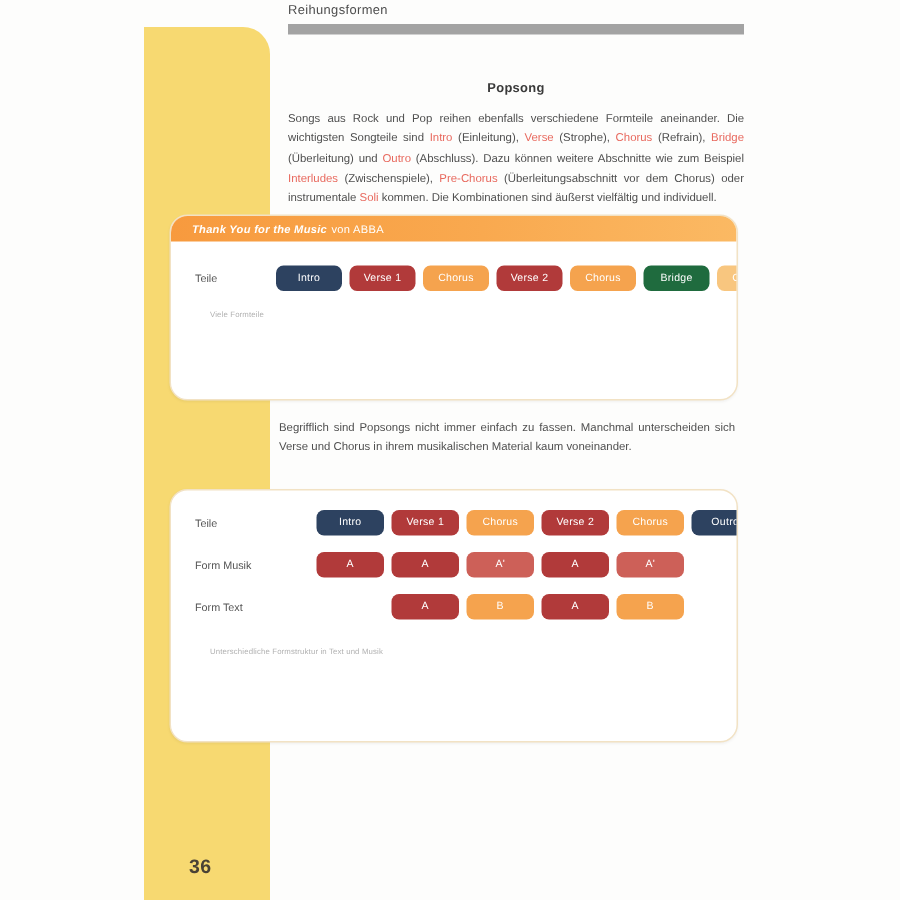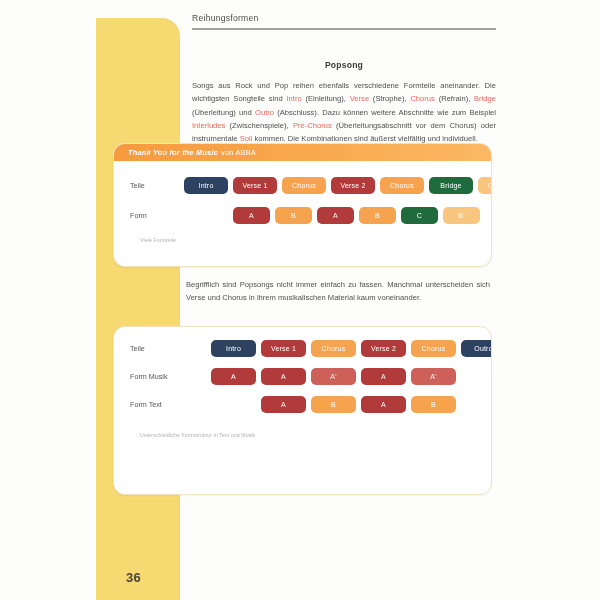--- a/index.html
+++ b/index.html
@@ -33,23 +33,23 @@
   
   .content{
     position:absolute;
     left:192px;top:0;width:304px;height:600px;
     z-index:2;
   }
   .section-title{
     font-size:8.6px;
     color:#4d4d4d;
     letter-spacing:.25px;
-    padding-top:13px;
+    padding-top:1px;
     padding-bottom:5px;
-    border-bottom:2px solid #a3a3a3;
+    border-bottom:7px solid #a3a3a3;
   }
   .sub-title{
     font-size:8.6px;font-weight:bold;
     color:#3a3a3a;
     margin-top:30px;
     letter-spacing:.2px;
     text-align:center;
   }
   .para{
     font-size:7.6px;
@@ -149,31 +149,20 @@
           <div class="pills" style="margin-left: 0px;">
             <div class="pill" style="background: rgb(45, 66, 96); width: 44px;">Intro</div>
             <div class="pill" style="background: rgb(177, 58, 58); width: 44px;">Verse 1</div>
             <div class="pill" style="background: rgb(245, 163, 78); width: 44px;">Chorus</div>
             <div class="pill" style="background: rgb(177, 58, 58); width: 44px;">Verse 2</div>
             <div class="pill" style="background: rgb(245, 163, 78); width: 44px;">Chorus</div>
             <div class="pill" style="background: rgb(31, 107, 62); width: 44px;">Bridge</div>
             <div class="pill" style="background: rgb(248, 198, 127); width: 44px;">Chorus</div>
           </div>
         </div>
-        <div class="row">
-          <div class="row-label">Form</div>
-          <div class="pills" style="margin-left: 49px;">
-            <div class="pill" style="background: rgb(177, 58, 58); width: 37px;">A</div>
-            <div class="pill" style="background: rgb(245, 163, 78); width: 37px;">B</div>
-            <div class="pill" style="background: rgb(177, 58, 58); width: 37px;">A</div>
-            <div class="pill" style="background: rgb(245, 163, 78); width: 37px;">B</div>
-            <div class="pill" style="background: rgb(31, 107, 62); width: 37px;">C</div>
-            <div class="pill" style="background: rgb(248, 198, 127); width: 37px;">B'</div>
-          </div>
-        </div>
         <div class="caption">Viele Formteile</div>
       </div>
     </div>
   <div class="card" id="card-2">
       <div class="card-body">
         <div class="row">
           <div class="row-label">Teile</div>
           <div class="pills" style="margin-left: 27px;">
             <div class="pill" style="background: rgb(45, 66, 96); width: 45px;">Intro</div>
             <div class="pill" style="background: rgb(177, 58, 58); width: 45px;">Verse 1</div>

